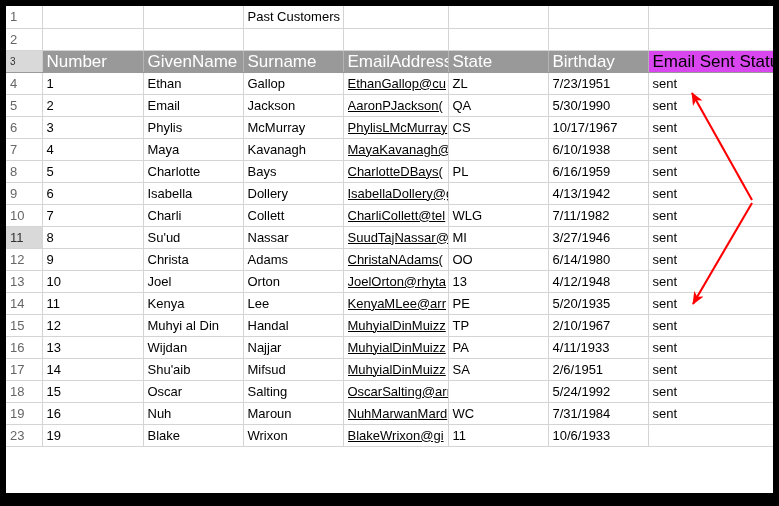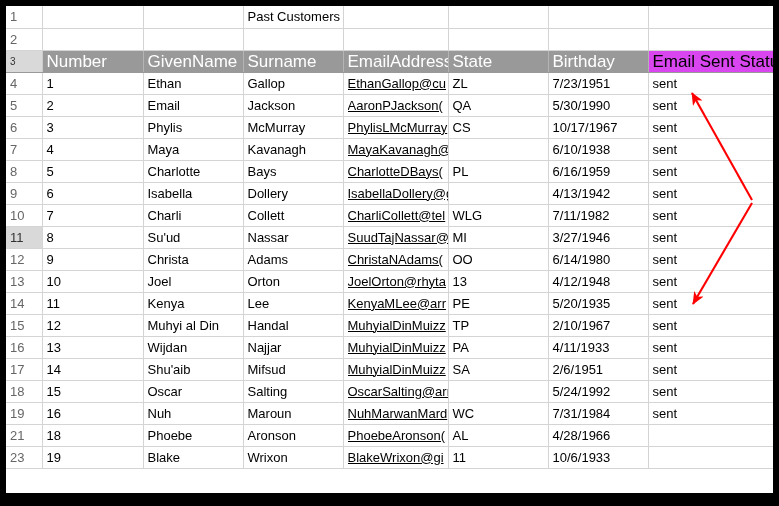--- a/index.html
+++ b/index.html
@@ -363,32 +363,20 @@
             <td>Nuh</td>
             <td>Maroun</td>
             <td class="email">
               <span class="etext">NuhMarwanMard</span>
             </td>
             <td class="state">WC</td>
             <td class="bday">7/31/1984</td>
             <td>sent</td>
           </tr>
           <tr>
-            <td class="rowhdr">21</td>
-            <td class="num">18</td>
-            <td>Phoebe</td>
-            <td>Aronson</td>
-            <td class="email">
-              <span class="etext">PhoebeAronson(</span>
-            </td>
-            <td class="state">AL</td>
-            <td class="bday">4/28/1966</td>
-            <td></td>
-          </tr>
-          <tr>
             <td class="rowhdr">23</td>
             <td class="num">19</td>
             <td>Blake</td>
             <td>Wrixon</td>
             <td class="email">
               <span class="etext">BlakeWrixon@gi</span>
             </td>
             <td class="state">11</td>
             <td class="bday">10/6/1933</td>
             <td></td>

